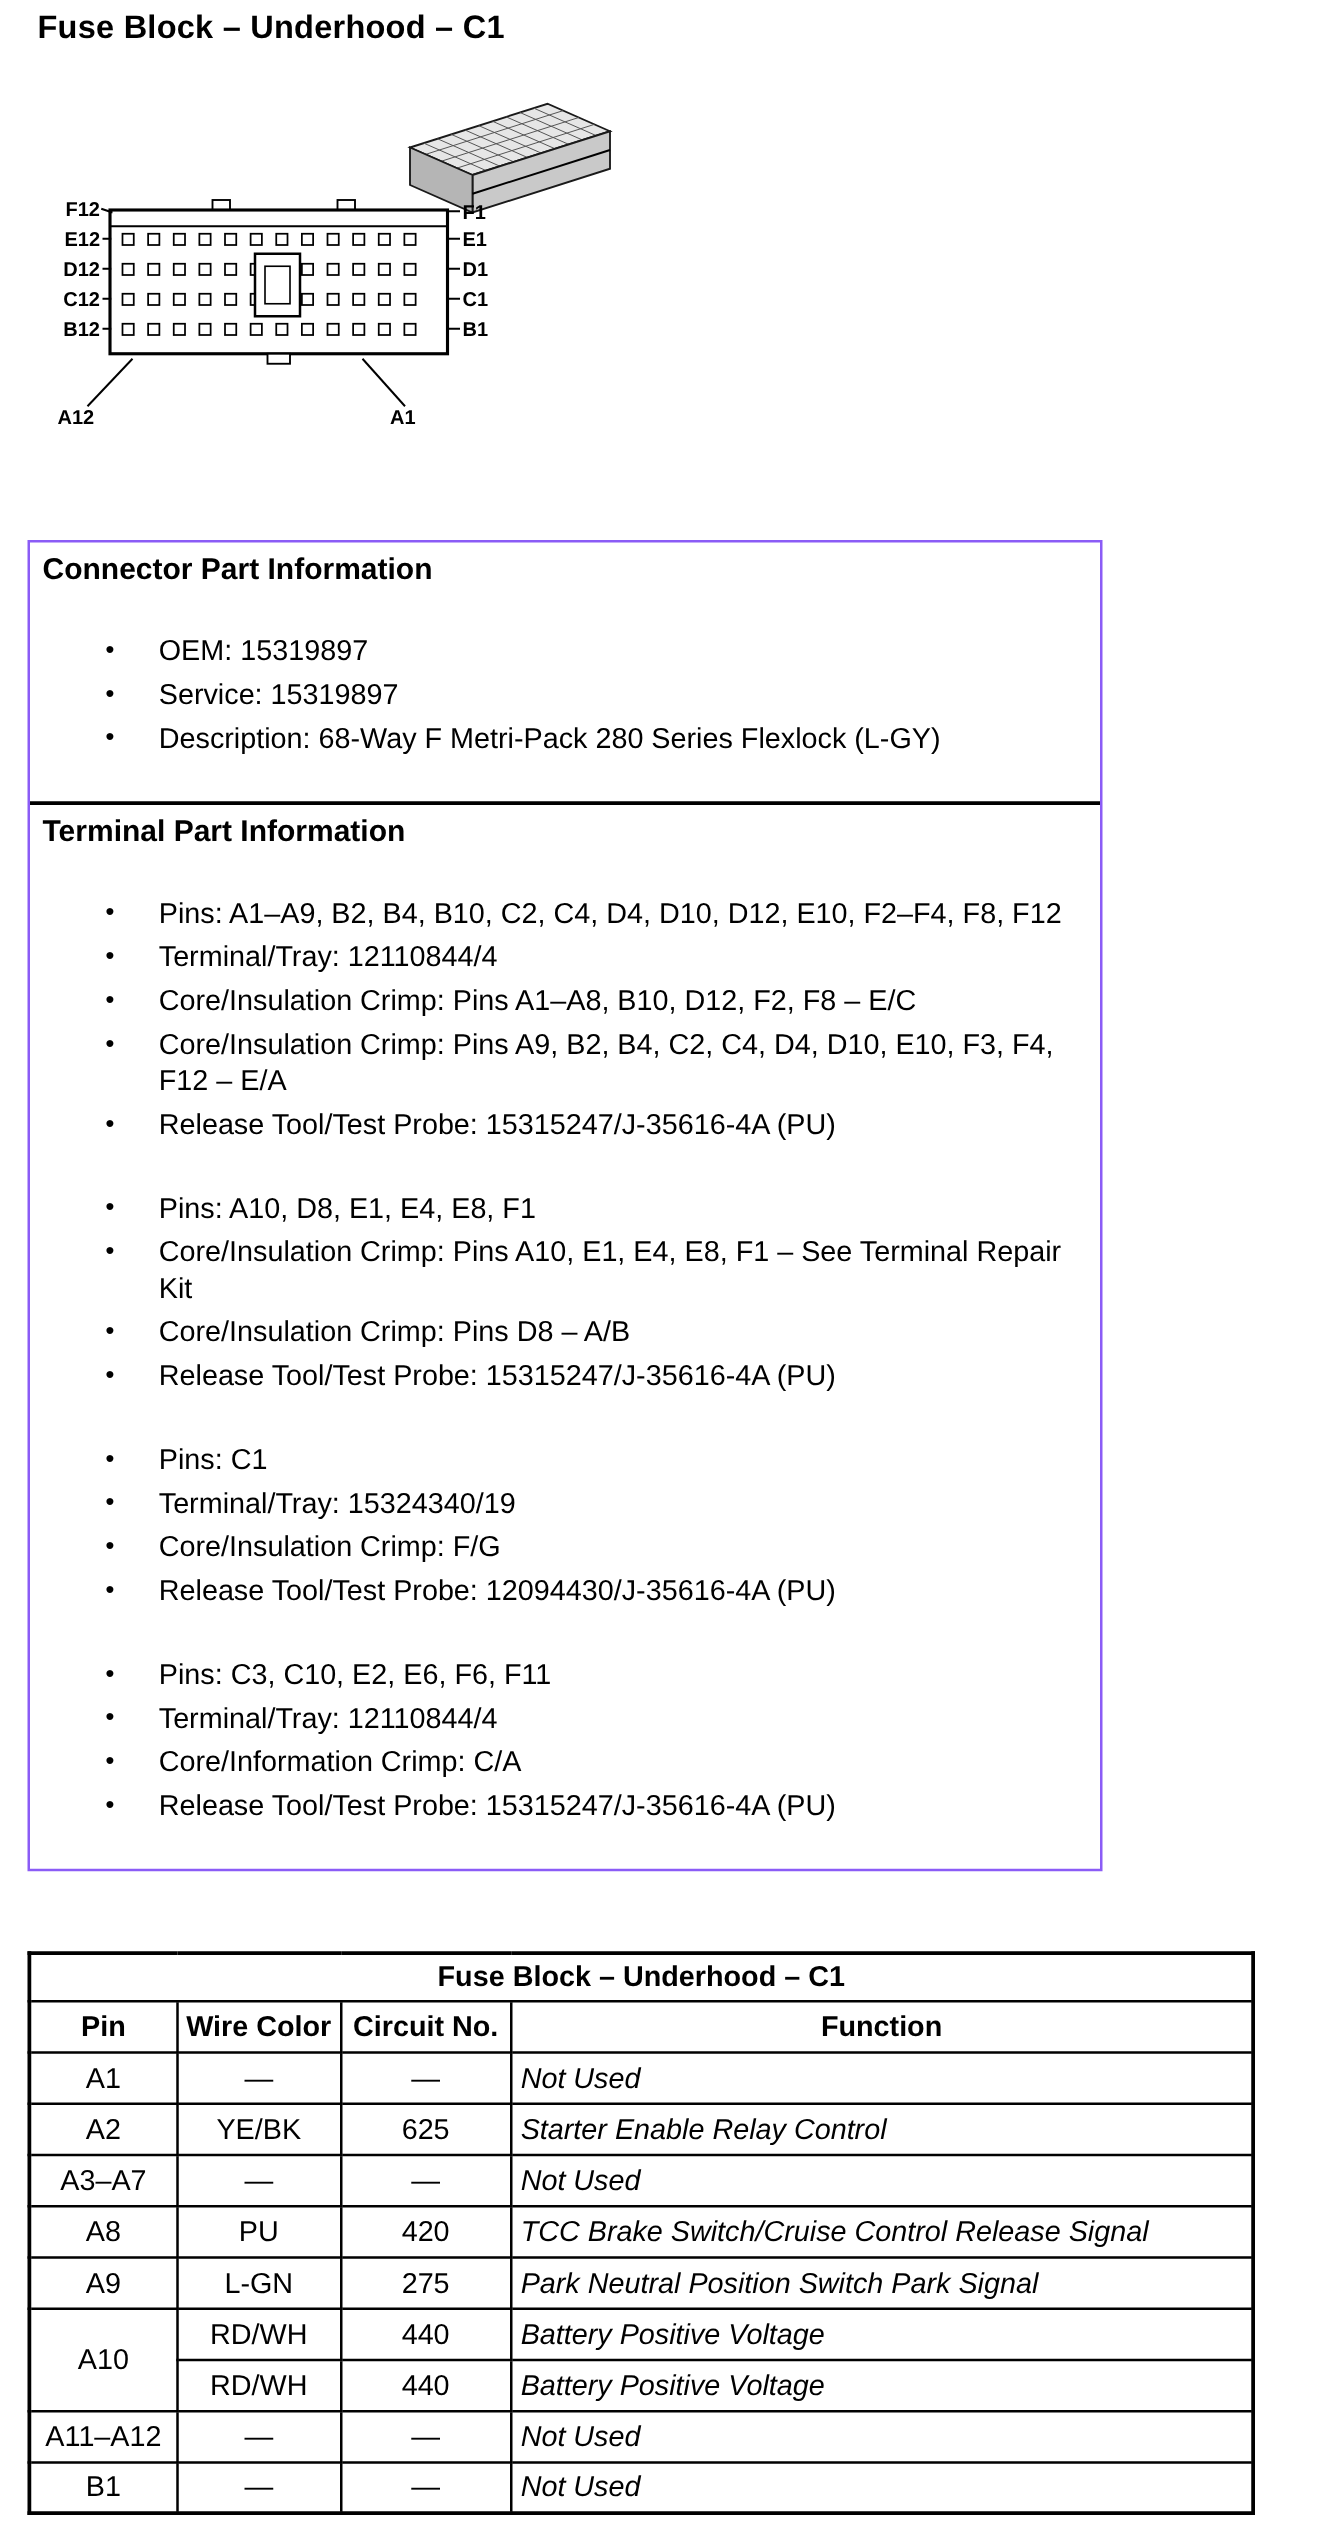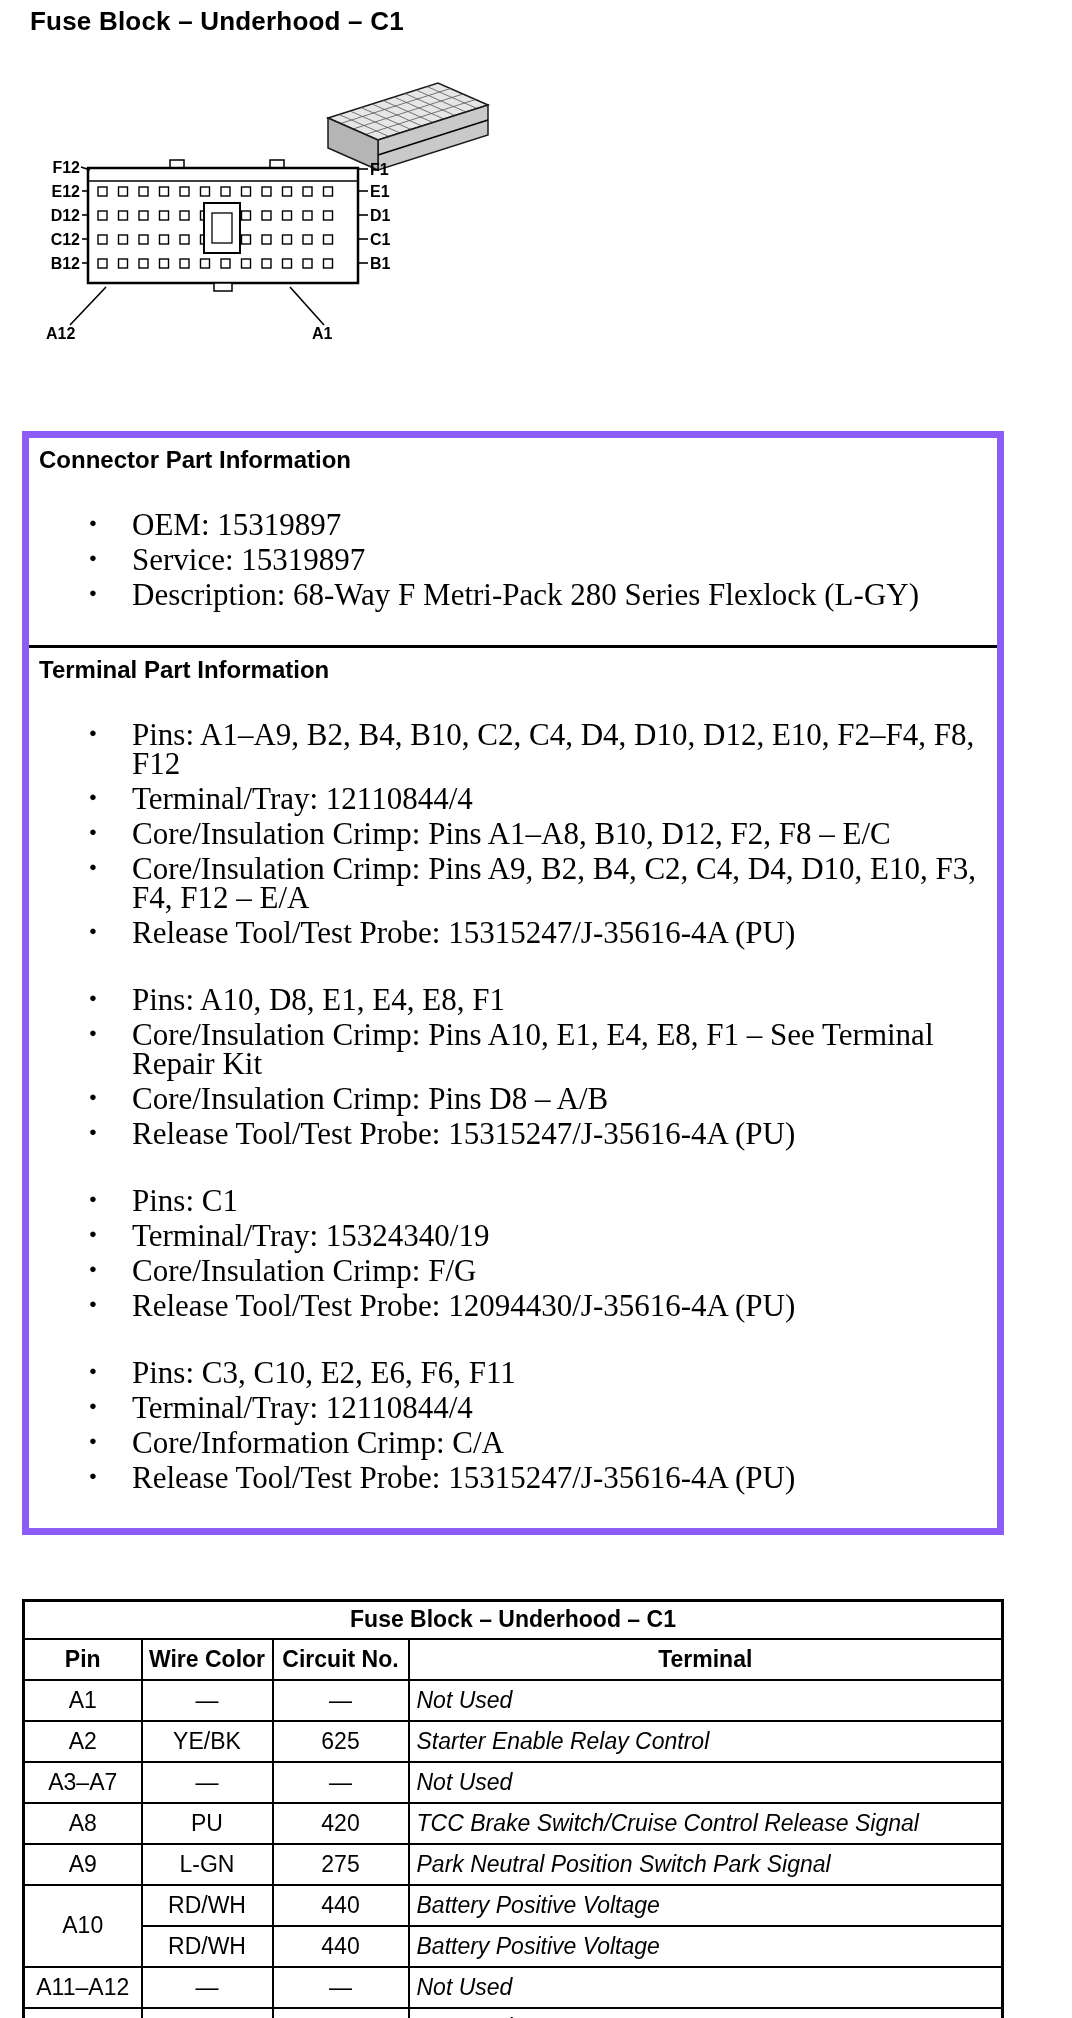--- a/index.html
+++ b/index.html
@@ -13,30 +13,30 @@
   .title { font-size:26px; font-weight:bold; margin-left:30px; letter-spacing:.2px; }
 
   .diagram { margin:26px 0 0 18px; }
   .diagram svg text { font-family:"Liberation Sans",sans-serif; font-weight:bold; font-size:16px; fill:#000; }
   .face-outline { fill:#fff; stroke:#000; stroke-width:2.5; }
   [data-name="pin-grid"] rect { fill:#fff; stroke:#000; stroke-width:1.4; }
   .tick, .leader { stroke:#000; stroke-width:1.6; }
   .iso-face { stroke:#1a1a1a; stroke-width:1.5; }
   [data-name="iso-top-hatch"] line { stroke:#555; stroke-width:0.8; }
 
-  .infobox { width:982px; margin:54px 0 0 22px; border:7px solid #8b5cf6; }
+  .infobox { width:860px; margin:54px 0 0 22px; border:2px solid #8b5cf6; }
   .section { padding:8px 10px 30px 10px; }
   .section + .section { border-top:3px solid #000; }
   .section h2 { font-size:24px; font-weight:bold; }
 
   ul.bullets { list-style:none; margin-top:36px; }
   ul.bullets + ul.bullets { margin-top:38px; }
   ul.bullets li {
     position:relative; padding-left:93px;
-    font-size:31px; line-height:29px; margin-bottom:6px;font-family:Liberation Serif, serif;
+    font-size:23px; line-height:29px; margin-bottom:6px;
   }
   ul.bullets li::before {
     content:"●"; position:absolute; left:50px; top:6px;
     font-size:13px; line-height:1;
   }
 
   table.pinout {
     width:982px; margin:64px 0 0 22px;
     border-collapse:collapse; border:3px solid #000; table-layout:fixed;
   }
@@ -227,21 +227,21 @@
         <col>
     </colgroup>
     <thead>
       <tr class="title-row" data-name="table-title-row">
         <th colspan="4" data-name="table-title">Fuse Block – Underhood – C1</th>
       </tr>
       <tr data-name="table-header-row">
         <th data-name="column-header-pin">Pin</th>
         <th data-name="column-header-wire-color">Wire Color</th>
         <th data-name="column-header-circuit-no">Circuit No.</th>
-        <th data-name="column-header-function">Terminal</th>
+        <th data-name="column-header-function">Function</th>
       </tr>
     </thead>
     <tbody>
       <tr data-name="table-row">
         <td data-name="pin-cell">A1</td>
         <td data-name="wire-color-cell">—</td>
         <td data-name="circuit-no-cell">—</td>
         <td class="fn" data-name="function-cell">Not Used</td>
       </tr>
       <tr data-name="table-row">

